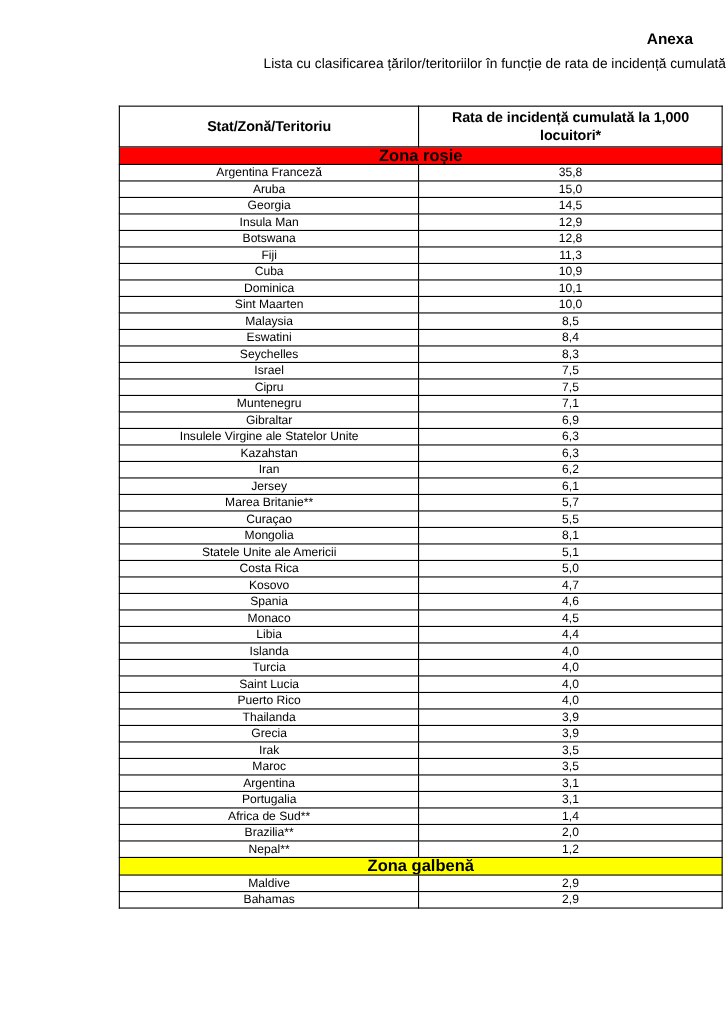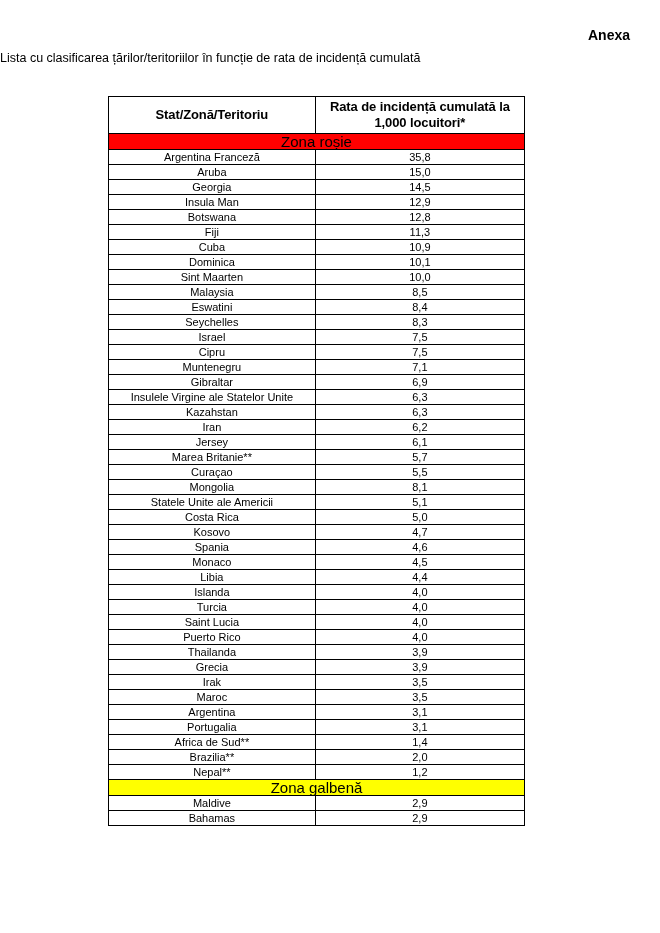--- a/index.html
+++ b/index.html
@@ -17,28 +17,28 @@
     top: 27px;
     right: 30px;
     font-size: 14px;
     font-weight: bold;
   }
   .doc-title {
     position: absolute;
     top: 51px;
     left: 0;
     width: 660px;
-    text-align: left;
+    text-align: right;
     font-size: 12.5px;
   }
   table.rates {
     position: absolute;
     top: 96px;
     left: 108px;
-    width: 417px;
+    width: 549px;
     border-collapse: collapse;
     table-layout: fixed;
   }
   table.rates th,
   table.rates td {
     border: 1px solid #000000;
     text-align: center;
     vertical-align: middle;
     overflow: hidden;
     white-space: nowrap;
@@ -49,21 +49,21 @@
     letter-spacing: -0.1px;
     height: 34px;
     line-height: 1.2;
     padding: 1px 2px;
     white-space: normal;
   }
   col.c-country { width: 49.7%; }
   col.c-rate    { width: 50.3%; }
   tr.zone-row td {
     font-size: 15px;
-    font-weight: normal;
+    font-weight: bold;
     height: 15px;
     line-height: 15px;
     padding: 0;
   }
   tr.data-row td {
     font-size: 11px;
     height: 14px;
     line-height: 14px;
     padding: 0 4px;
   }

